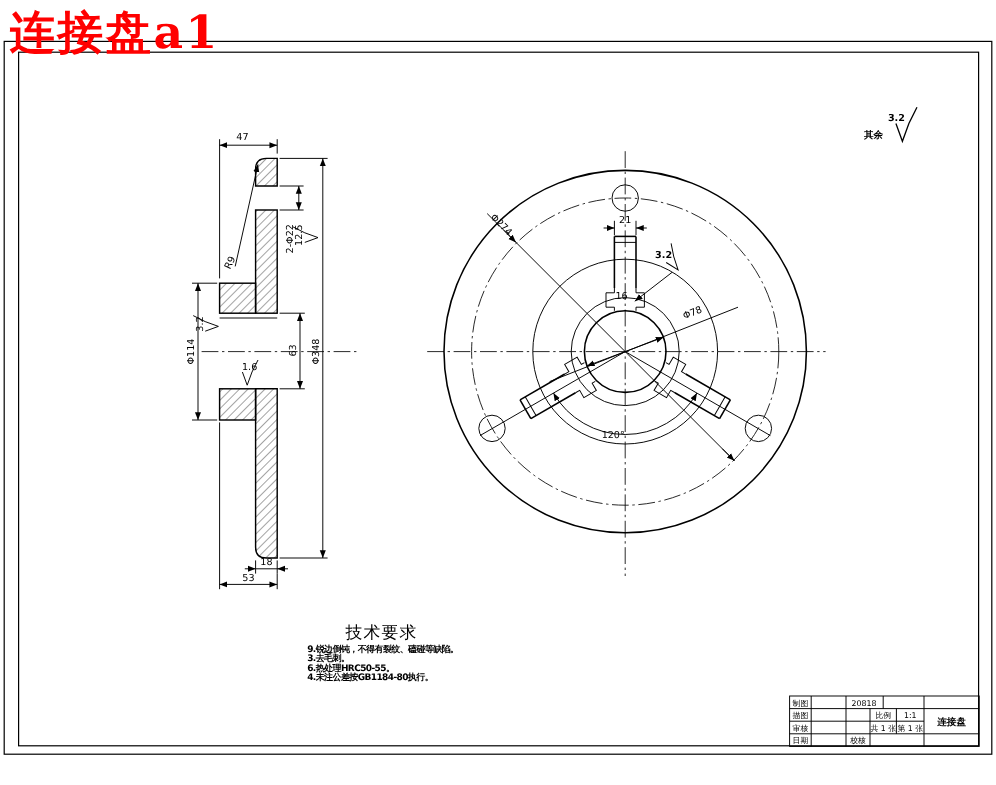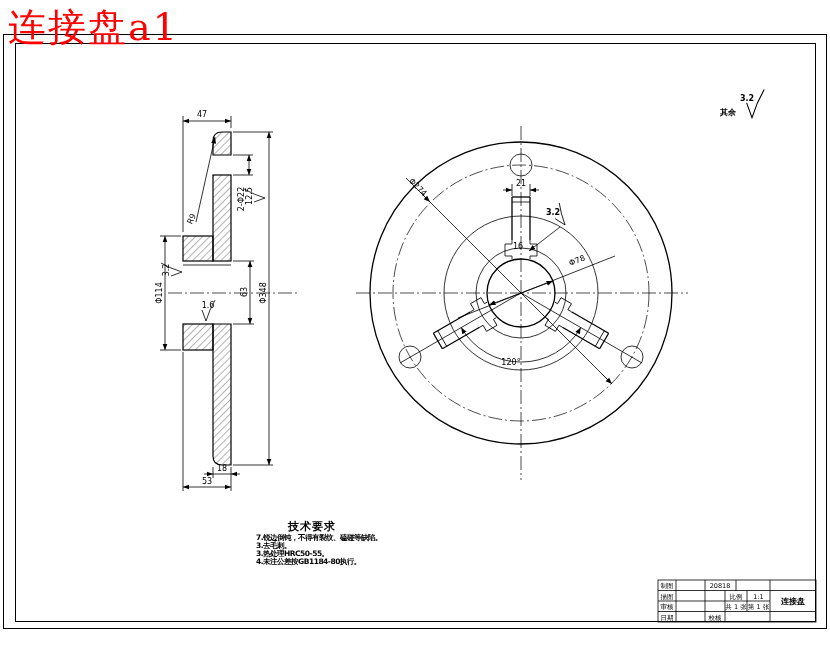--- a/index.html
+++ b/index.html
@@ -1,45 +1,45 @@
 <!DOCTYPE html>
 <html><head>
 <meta charset="utf-8">
 <style>
   html,body{margin:0;padding:0;background:#fff;width:830px;height:654px;overflow:hidden}
   body{font-family:"DejaVu Sans",sans-serif;position:relative}
   #drawing-title{position:absolute;left:8px;top:2px;font-family:"DejaVu Serif",serif;
-    font-weight:normal;font-size:38px;color:#ff0000;letter-spacing:2px;z-index:5;white-space:nowrap}
+    font-weight:bold;font-size:38px;color:#ff0000;letter-spacing:2px;z-index:5;white-space:nowrap}
   .frame{position:absolute;border:1px solid #000}
   #frame-outer{left:3px;top:34px;width:822px;height:593px}
   #frame-inner{left:15px;top:43px;width:799px;height:577px}
   #tech-notes{position:absolute;left:256px;top:519px;width:180px;z-index:3}
-  #tech-notes .nh{font-size:11px;font-weight:bold;padding-left:32px;letter-spacing:1px}
+  #tech-notes .nh{font-size:14px;font-weight:normal;padding-left:32px;letter-spacing:1px}
   #tech-notes .nl{font-size:7.5px;font-weight:bold;line-height:8px;letter-spacing:-0.5px;white-space:nowrap}
   svg{position:absolute;left:0;top:0;z-index:2}
   svg text{font-family:"DejaVu Sans",sans-serif;font-size:8px;fill:#000}
   .mat{fill:url(#hatch);stroke:#000;stroke-width:1.2}
   .ol{stroke:#000;stroke-width:1.3;fill:none}
   .thin{stroke:#000;stroke-width:0.8;fill:none}
   .cl{stroke:#000;stroke-width:0.7;stroke-dasharray:14 3 2 3;fill:none}
   .tb{font-size:6.5px}
   .tbname{font-size:8px;font-weight:bold}
 </style>
 </head>
 <body>
 
 <div id="drawing-title">连接盘a1</div>
 <div id="frame-outer" class="frame"></div>
 <div id="frame-inner" class="frame"></div>
 
 <div id="tech-notes">
   <div class="nh">技术要求</div>
-  <div class="nl">7.锐边倒钝，不得有裂纹、磕碰等缺陷。</div>
+  <div class="nl">9.锐边倒钝，不得有裂纹、磕碰等缺陷。</div>
   <div class="nl">3.去毛刺。</div>
-  <div class="nl">3.热处理HRC50-55。</div>
+  <div class="nl">6.热处理HRC50-55。</div>
   <div class="nl">4.未注公差按GB1184-80执行。</div>
 </div>
 
 <svg width="830" height="654" viewBox="0 0 830 654">
   <defs>
     <pattern id="hatch" width="5" height="5" patternUnits="userSpaceOnUse" patternTransform="rotate(45)">
       <line x1="0" y1="0" x2="0" y2="5" stroke="#000" stroke-width="0.6"></line>
     </pattern>
     <marker id="arr" viewBox="0 0 10 10" refX="9" refY="5" markerWidth="9" markerHeight="9" orient="auto-start-reverse">
       <path d="M0,1.5 L9,5 L0,8.5 z" fill="#000"></path>

